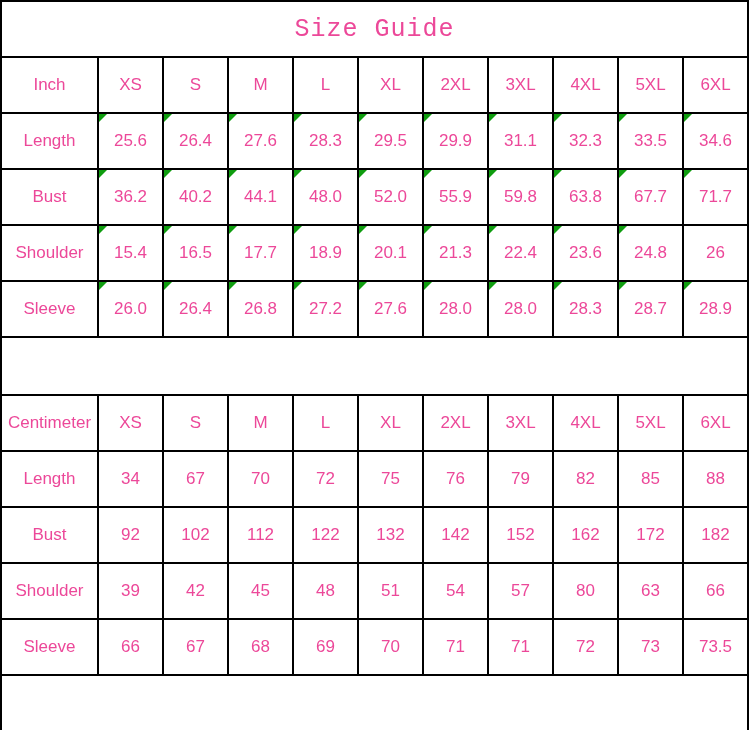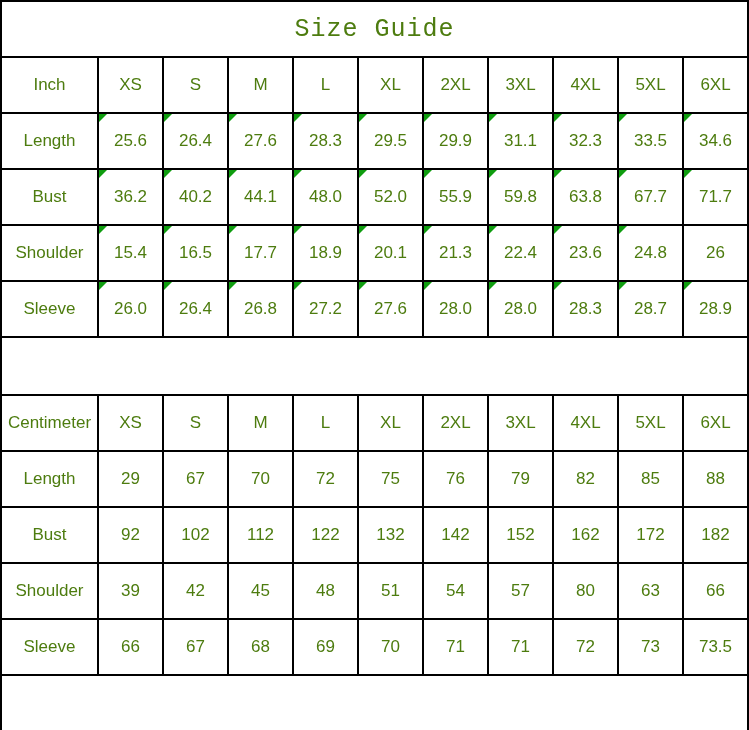--- a/index.html
+++ b/index.html
@@ -1,19 +1,19 @@
 <!DOCTYPE html>
 <html style="--flag-green: #0f9d0f; --line-black: #000000;"><head>
 <meta charset="utf-8">
 <style>
   :root { --line-black:#000; --flag-green:#0f9d0f; }
   * { box-sizing: border-box; }
   body { margin:0; background:#fff; }
   .page {
-    width:749px; height:730px; background:#fff; color:#4d7c0f;
+    width:749px; height:730px; background:#fff; color:#ec4899;
     font-family:"Liberation Sans", sans-serif;
   }
   .title-box {
     height:56px; border:2px solid var(--line-black); border-bottom:0;
     display:flex; align-items:center; justify-content:center;
     font-family:"Liberation Mono", monospace; font-size:25px; letter-spacing:1px;
   }
   table.size-table {
     width:749px; border-collapse:collapse; table-layout:fixed;
   }
@@ -155,21 +155,21 @@
       <th>L</th>
       <th>XL</th>
       <th>2XL</th>
       <th>3XL</th>
       <th>4XL</th>
       <th>5XL</th>
       <th>6XL</th>
     </tr>
     <tr>
       <th>Length</th>
-      <td>29</td>
+      <td>34</td>
       <td>67</td>
       <td>70</td>
       <td>72</td>
       <td>75</td>
       <td>76</td>
       <td>79</td>
       <td>82</td>
       <td>85</td>
       <td>88</td>
     </tr>

